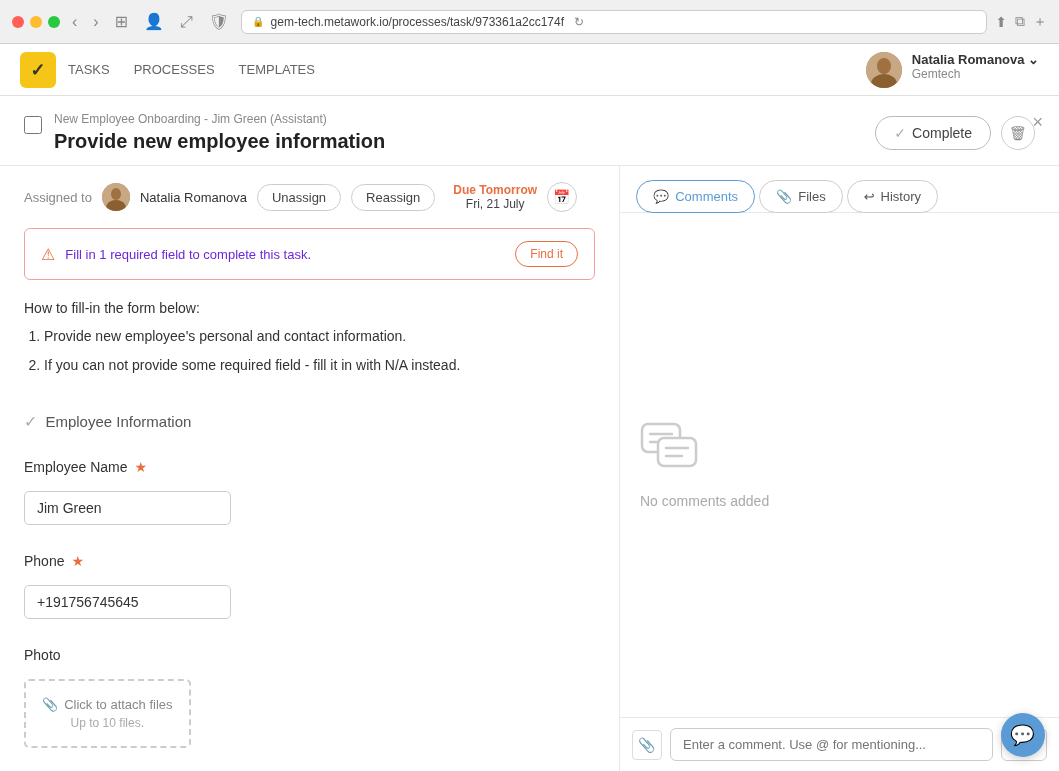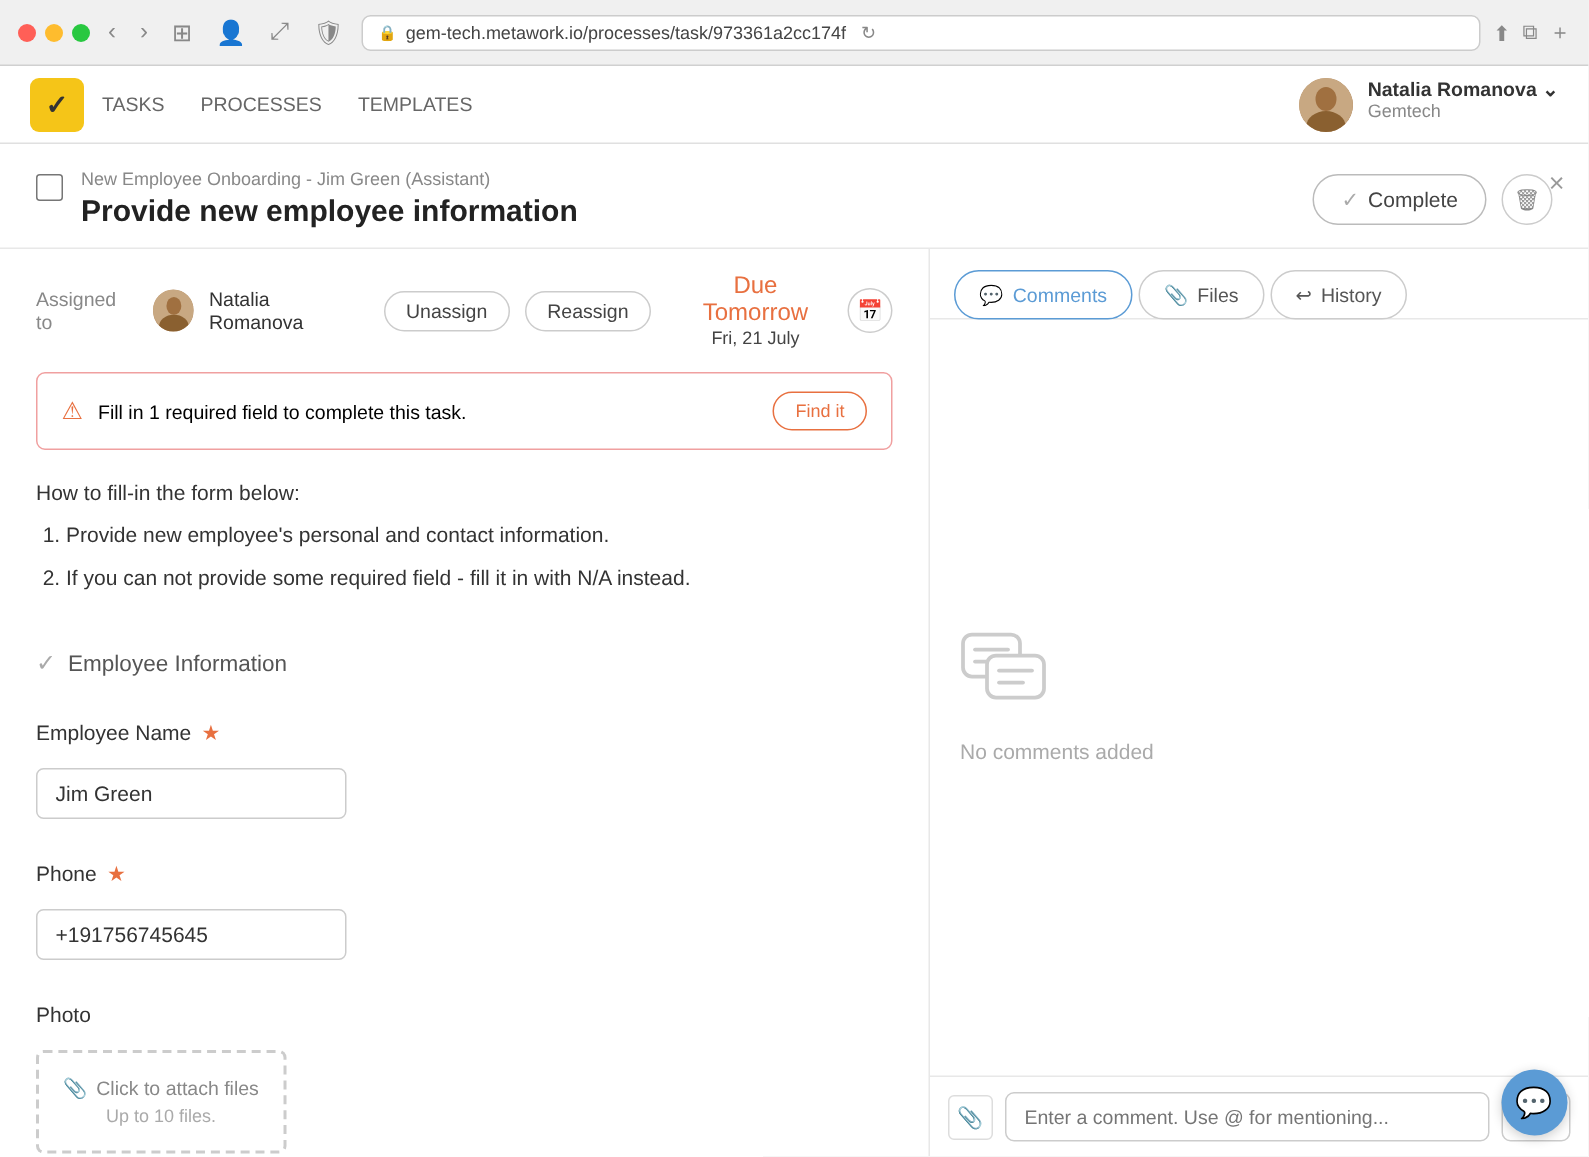--- a/index.html
+++ b/index.html
@@ -158,21 +158,21 @@
     .btn-small {
       padding: 5px 14px;
       border: 1.5px solid #ccc;
       border-radius: 16px;
       background: white;
       cursor: pointer;
       font-size: 13px;
       color: #444;
     }
     .due-date-block { margin-left: 8px; text-align: center; }
-    .due-date-label { font-size: 16px; color: #e87040; font-weight: 400; }
+    .due-date-label { font-size: 12px; color: #e87040; font-weight: 700; }
     .due-date-value { font-size: 12px; color: #444; }
     .calendar-btn {
       width: 30px; height: 30px;
       border: 1.5px solid #ccc;
       border-radius: 50%;
       background: white;
       cursor: pointer;
       display: flex; align-items: center; justify-content: center;
       color: #888; font-size: 14px;
     }
@@ -182,21 +182,21 @@
       display: flex;
       align-items: center;
       gap: 10px;
       padding: 12px 16px;
       border: 1.5px solid #f0a0a0;
       border-radius: 6px;
       background: white;
       margin-bottom: 20px;
     }
     .warning-icon { color: #e87040; font-size: 16px; }
-    .warning-text { font-size: 13px; color: #000000; flex: 1; }
+    .warning-text { font-size: 13px; color: #6d28d9; flex: 1; }
     .btn-find-it {
       padding: 5px 14px;
       border: 1.5px solid #e87040;
       border-radius: 14px;
       background: white;
       cursor: pointer;
       font-size: 12px;
       color: #e87040;
     }
 

